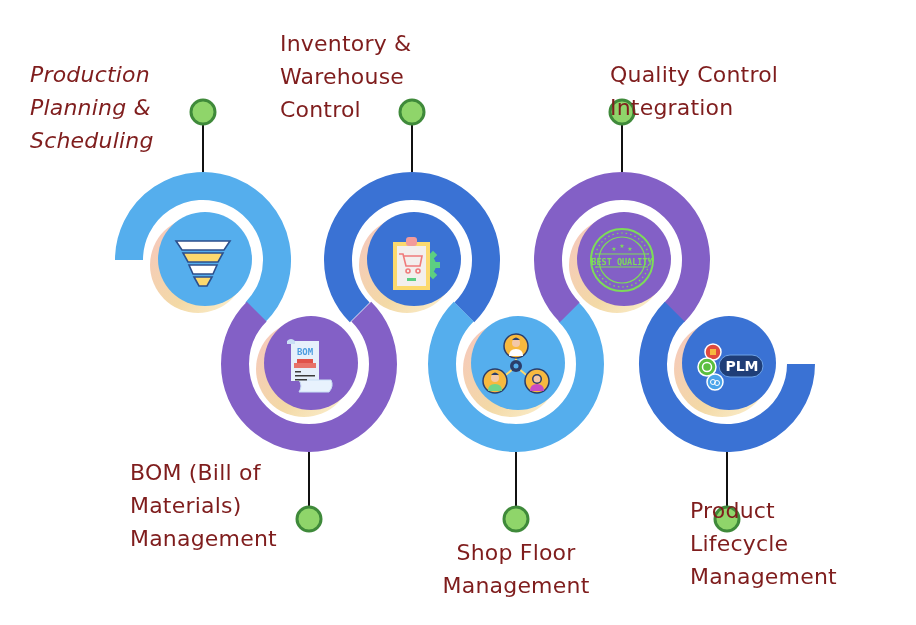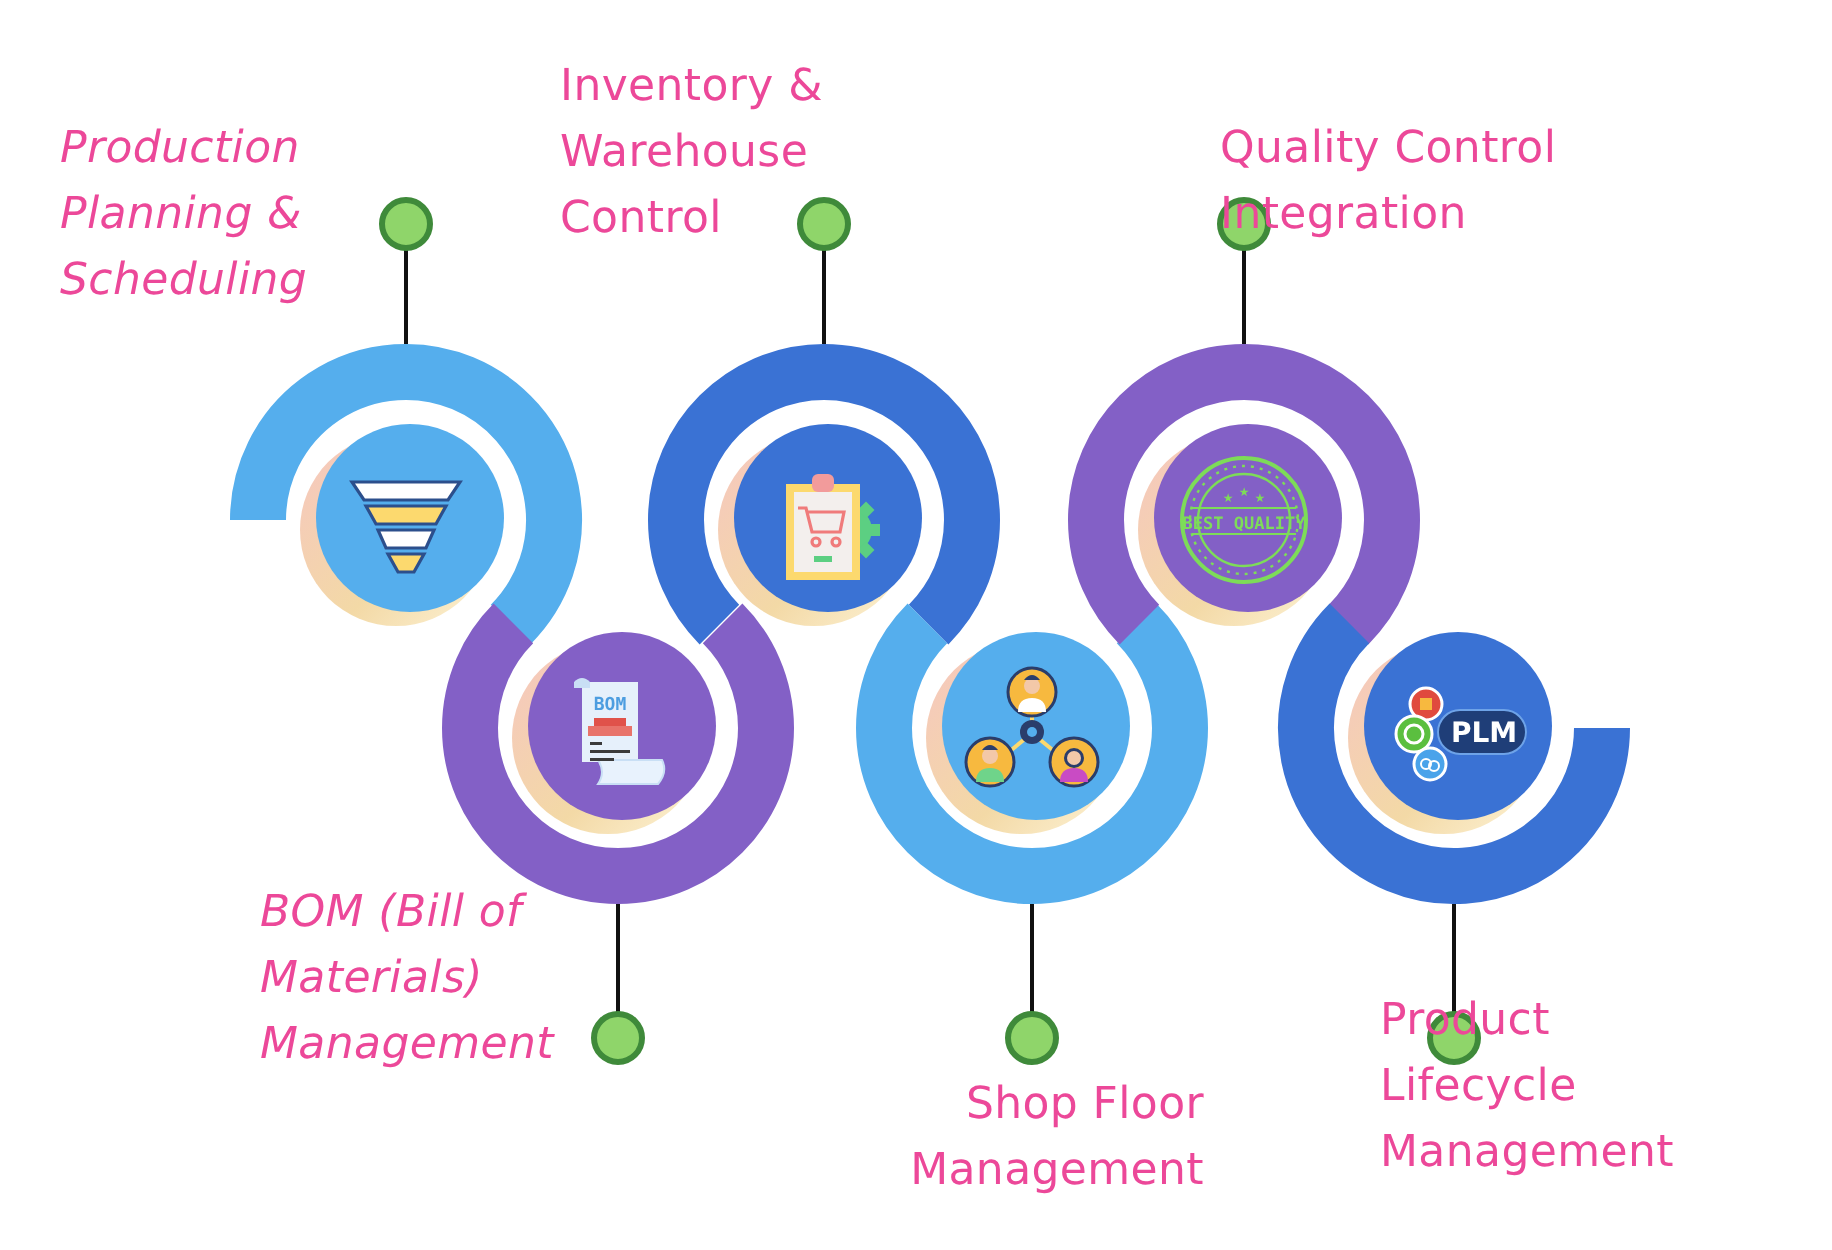--- a/index.html
+++ b/index.html
@@ -1,22 +1,22 @@
 <!DOCTYPE html>
 <html><head>
 <meta charset="utf-8">
 <style>
   html, body { margin: 0; padding: 0; background: #ffffff; }
   body { width: 916px; height: 625px; position: relative; overflow: hidden;
          font-family: "DejaVu Sans", sans-serif; }
   #diagram { position: absolute; left: 0; top: 0; }
-  .label { position: absolute; color: #ec4899; font-size: 22px; line-height: 33px;
+  .label { position: absolute; color: #7f1d1d; font-size: 22px; line-height: 33px;
            font-family: "DejaVu Sans", sans-serif; white-space: pre; letter-spacing: 0.2px; }
   .label.right { text-align: left; }
-  .label.center { text-align: right; }
+  .label.center { text-align: center; }
   .label.left { text-align: left; }
 </style>
 </head>
 <body>
 
 <svg id="diagram" width="916" height="625" viewBox="0 0 916 625" xmlns="http://www.w3.org/2000/svg">
   <defs>
     <linearGradient id="shadowGrad" x1="0" y1="0" x2="1" y2="1">
       <stop offset="0" stop-color="#f6c6c0"></stop>
       <stop offset="0.6" stop-color="#f3d9a6"></stop>
@@ -167,21 +167,21 @@
     <circle cx="-20" cy="1" r="4.5" fill="none" stroke="#ffffff" stroke-width="1.5"></circle>
     <circle cx="-12" cy="16" r="8" fill="#4aa3ea" stroke="#ffffff" stroke-width="1.5"></circle>
     <circle cx="-14" cy="16" r="2.5" fill="none" stroke="#ffffff" stroke-width="1"></circle>
     <circle cx="-10" cy="17" r="2.5" fill="none" stroke="#ffffff" stroke-width="1"></circle>
   </g>
 </svg>
 
 <div class="label left" style="left:30px; top:58px;font-style:italic;">Production
 Planning &amp;
 Scheduling</div>
-<div class="label left" style="left:130px; top:440px;font-style:italic;">BOM (Bill of
+<div class="label left" style="left:130px; top:456px;">BOM (Bill of
 Materials)
 Management</div>
 <div class="label left" style="left:280px; top:27px;">Inventory &amp;
 Warehouse
 Control</div>
 <div class="label center" style="left:430px; top:536px; width:172px;">Shop Floor
 Management</div>
 <div class="label right" style="left:610px; top:58px; width:196px;">Quality Control
 Integration</div>
 <div class="label right" style="left:690px; top:494px; width:180px;">Product

